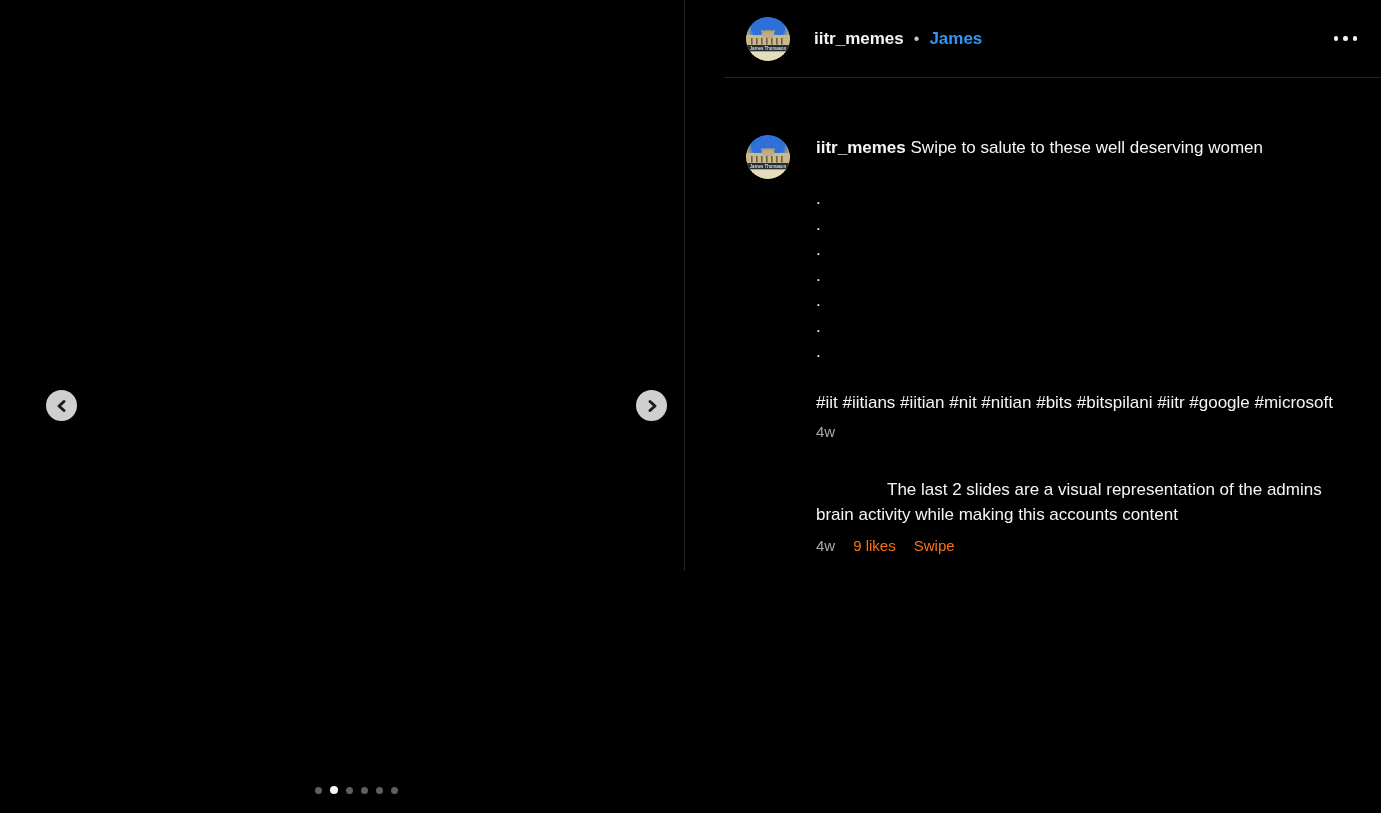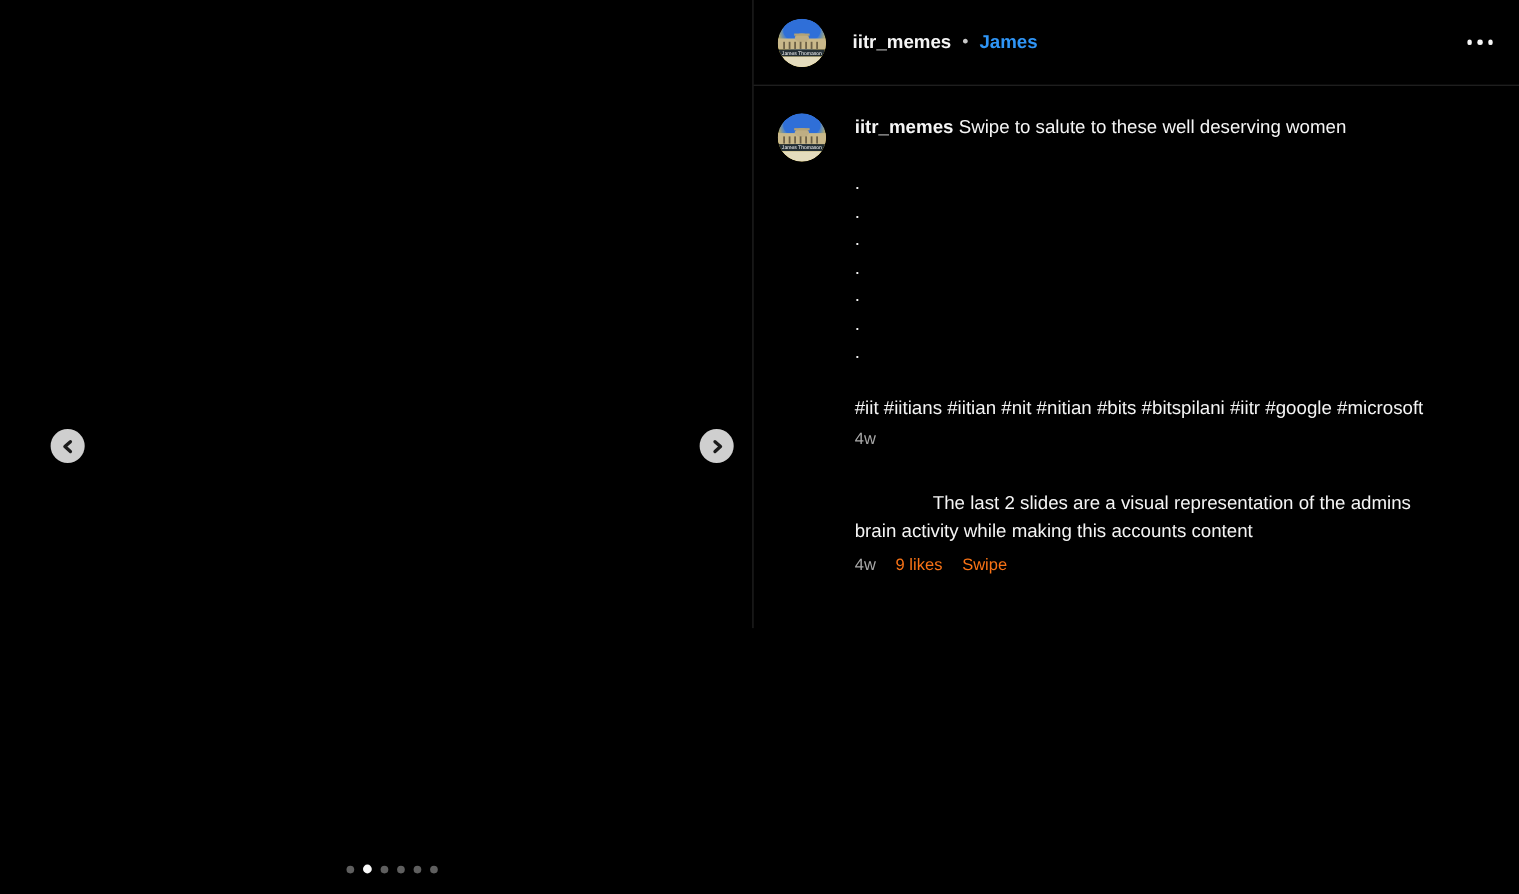--- a/index.html
+++ b/index.html
@@ -59,20 +59,21 @@
 
   
   .panel {
     position: absolute;
     left: 684px; top: 0;
     width: 697px; height: 571px;
     box-sizing: border-box;
     border-left: 1px solid #262626;
     background: #000000;
     color: #f5f5f5;
+    padding-left: 39px;
   }
   .panel-header {
     height: 78px;
     box-sizing: border-box;
     border-bottom: 1px solid #262626;
     display: flex;
     align-items: center;
     padding: 0 22px;
   }
   .avatar {
@@ -115,21 +116,21 @@
   .more-btn i {
     width: 4.5px; height: 4.5px;
     border-radius: 50%;
     background: #f5f5f5;
   }
 
   
   .comments {
     padding: 25px 22px 0 22px;
   }
-  .comment-row { display: flex; align-items: flex-start; }
+  .comment-row { display: flex; align-items: flex-start; margin-top: 32px; }
   .caption-col { margin-left: 26px; }
   .caption-text {
     width: 560px;
     font-size: 17px;
     line-height: 25.5px;
     color: #f5f5f5;
   }
   .caption-text .uname { font-weight: 700; }
   .caption-text .body { white-space: pre-line; }
   .time-label {

